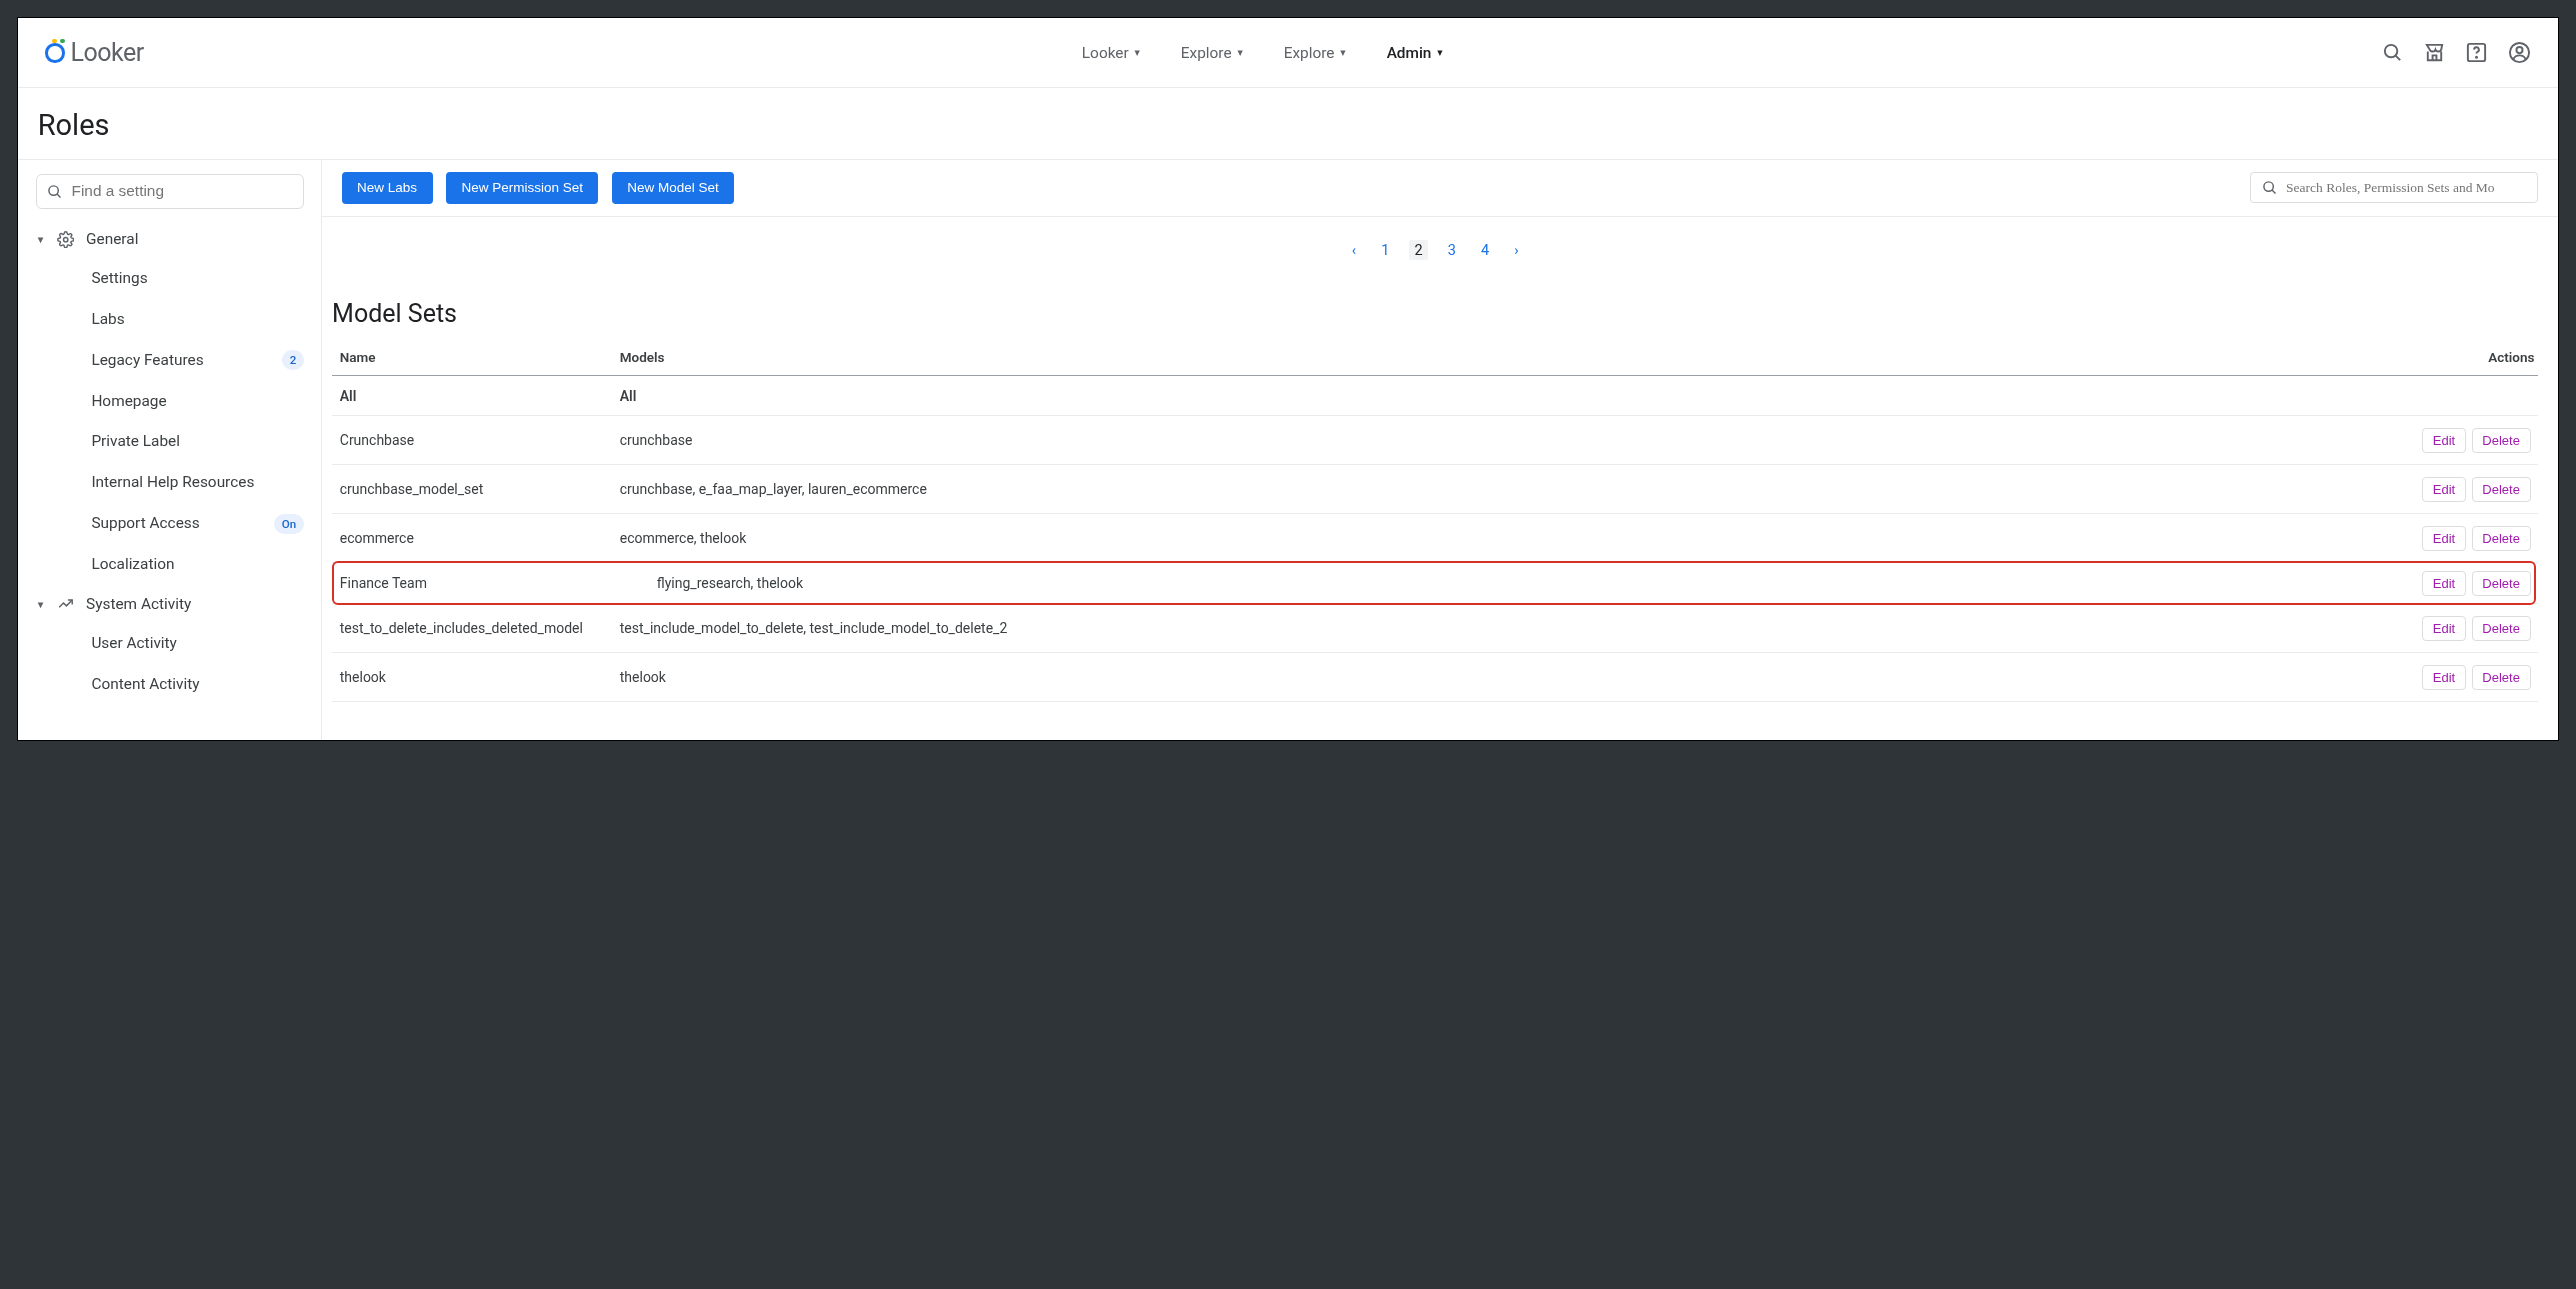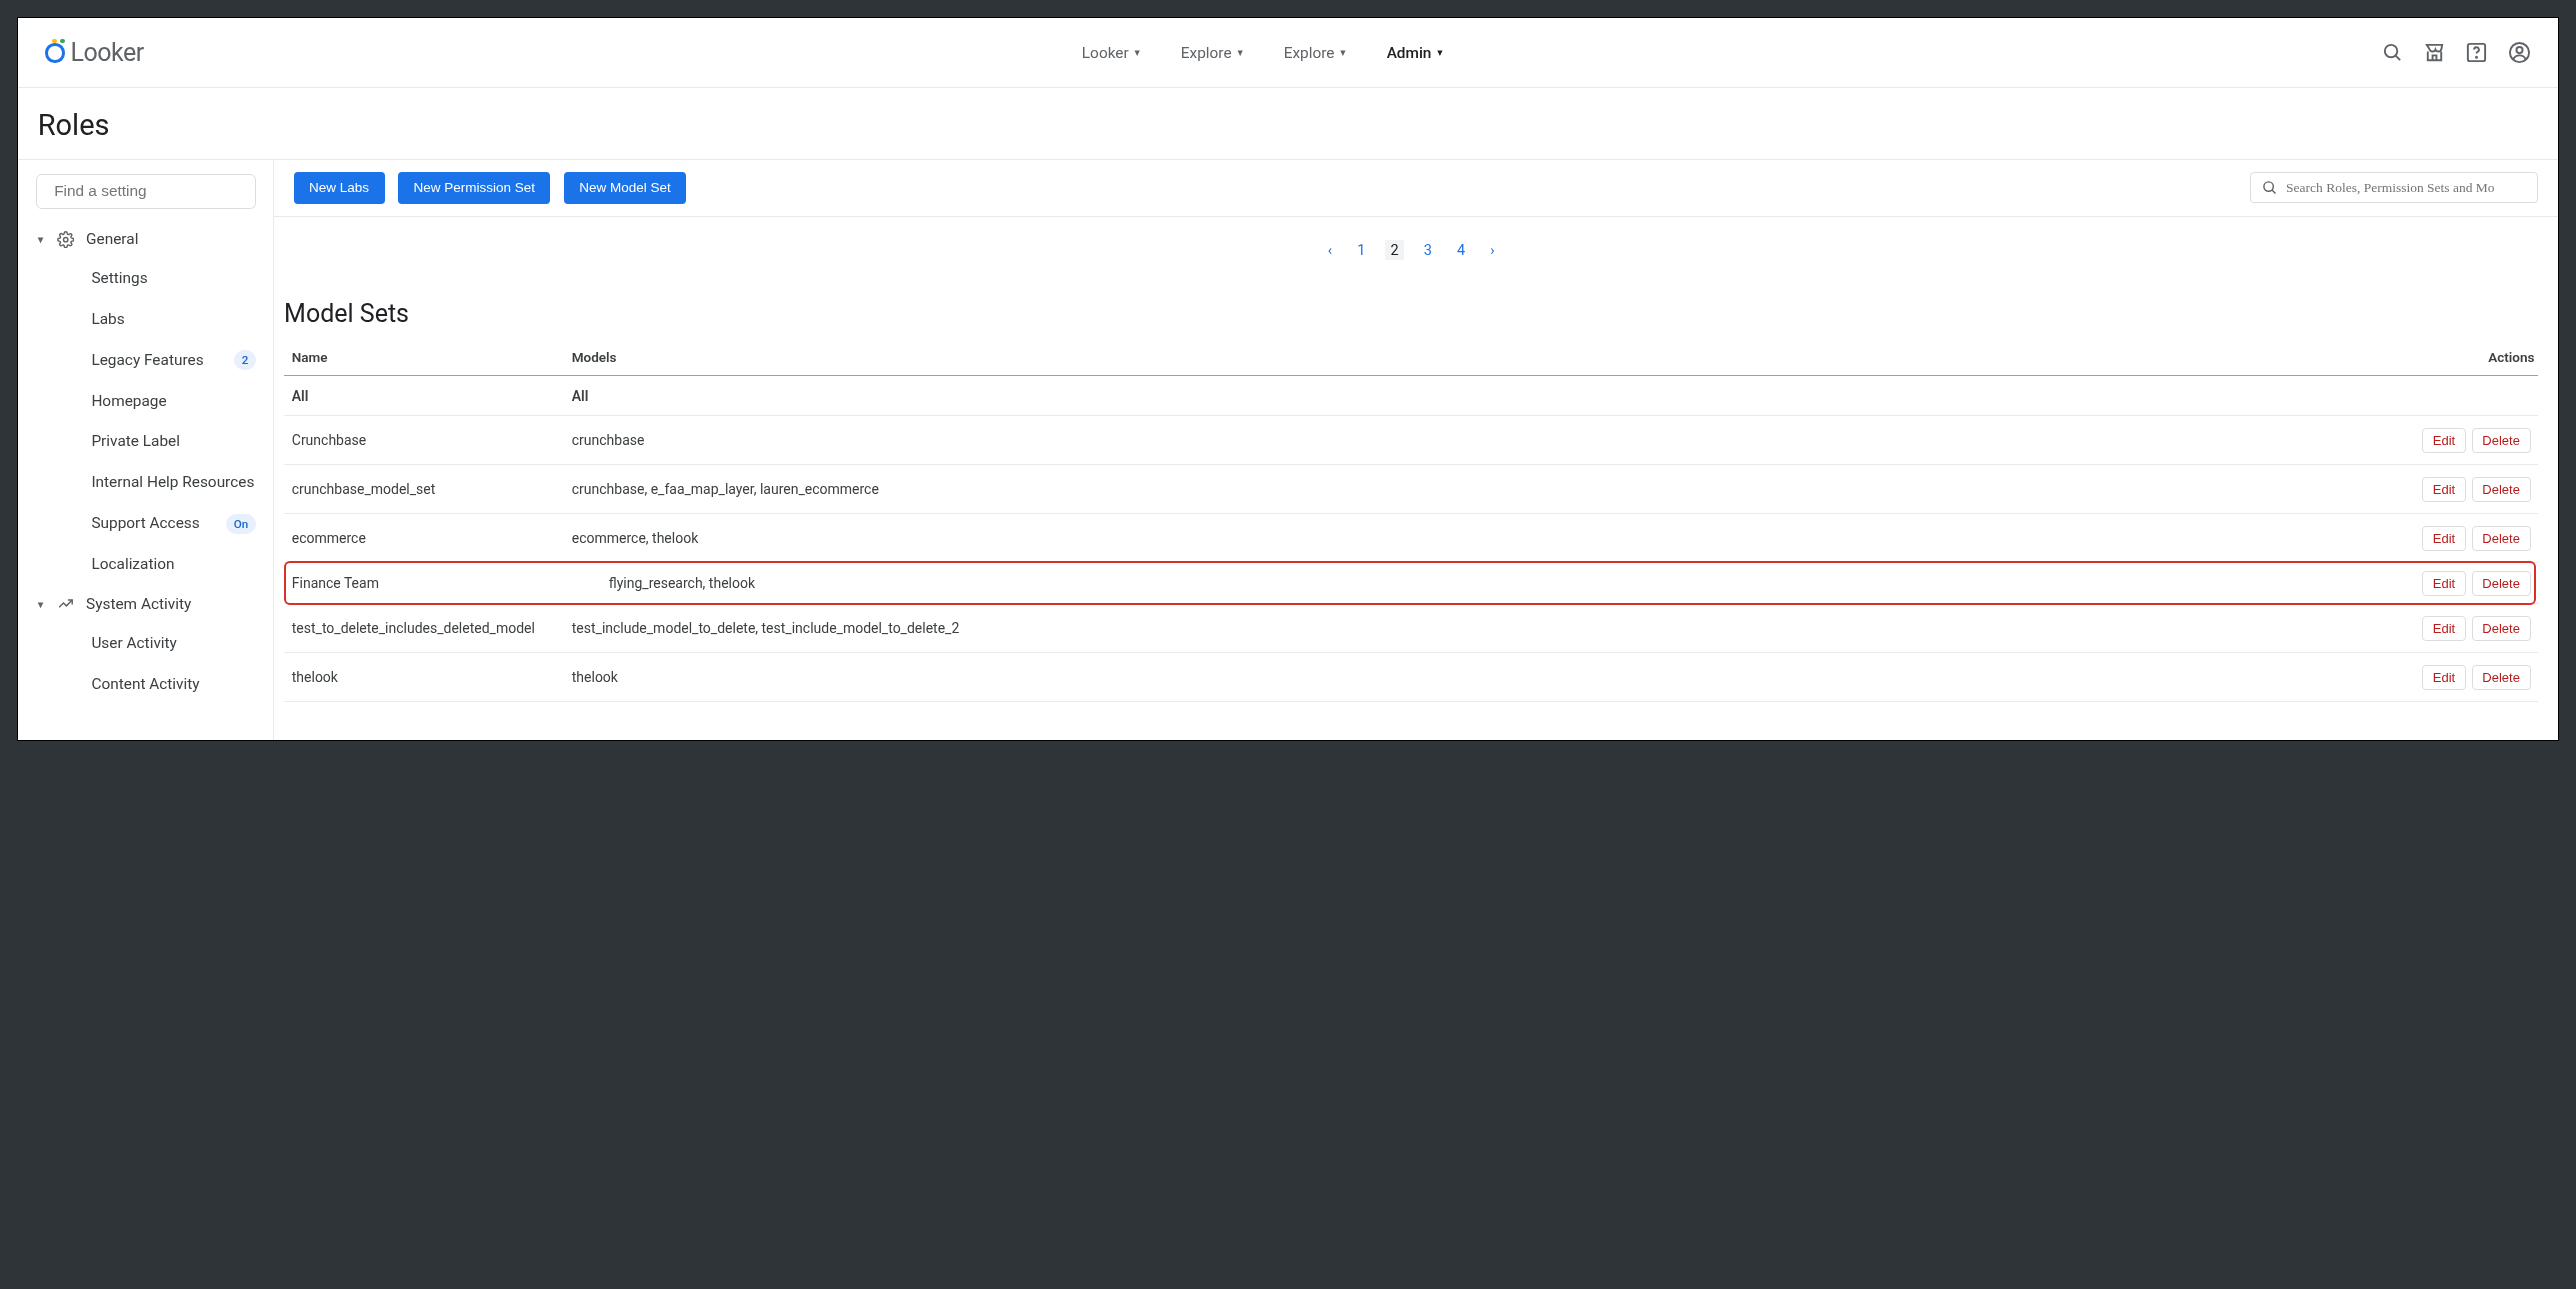--- a/index.html
+++ b/index.html
@@ -48,21 +48,21 @@
   .topicon svg { width: 100%; height: 100%; stroke: currentColor; fill: none; stroke-width: 2; }
 
   
   .titlebar { padding: 19.3px 19.3px 17.4px 19.3px; border-bottom: 1px solid #e8eaed; }
   .titlebar h1 { font-size: 29px; font-weight: 400; color: #202124; }
 
   
   .body { flex: 1; display: flex; overflow: hidden; position: relative; }
 
   
-  .sidebar { width: 256px; border-right: 1px solid #e8eaed; overflow-y: scroll; padding-top: 9.7px; position: relative; }
+  .sidebar { width: 304px; border-right: 1px solid #e8eaed; overflow-y: scroll; padding-top: 9.7px; position: relative; }
   .search-wrap { padding: 3.9px 17.4px 11.6px 17.4px; }
   .search-box { display: flex; align-items: center; border: 1px solid #dadce0; border-radius: 5.8px; padding: 7.7px 9.7px; gap: 7.7px; }
   .search-box input { border: none; outline: none; font-size: 15.4px; flex: 1; color: #5f6368; background: transparent; }
   .search-box .sicon { width: 17.4px; height: 17.4px; color: #5f6368; }
 
   .nav-group-header {
     display: flex; align-items: center; gap: 11.6px; padding: 9.7px 17.4px; color: #3c4043; font-size: 15.4px;
     cursor: pointer;
   }
   .nav-group-header .tri { font-size: 9.7px; color: #5f6368; width: 9.7px; }
@@ -86,21 +86,21 @@
   .page-num.current { background: #f1f3f4; color: #202124; border-radius: 1.9px; }
 
   h2.section-title { font-size: 25px; font-weight: 400; margin: 9.7px 0 11.6px 0; color: #202124; }
 
   table { width: 100%; border-collapse: collapse; }
   thead th { text-align: left; font-size: 13.5px; font-weight: 600; color: #3c4043; padding: 9.7px 7.7px; border-bottom: 1px solid #9aa0a6; }
   thead th.actions-col { text-align: right; padding-right: 3.9px; }
   tbody td { padding: 11.6px 7.7px; border-bottom: 1px solid #e8eaed; color: #3c4043; font-size: 14px; vertical-align: middle; }
   tbody tr.bold-row td { font-weight: 600; }
   td.actions { text-align: right; white-space: nowrap; }
-  .btn-outline { background: #fff; color: #b91c1c; border: 1px solid #dadce0; padding: 3.9px 9.7px; border-radius: 3.9px; font-size: 13px; cursor: pointer; margin-left: 5.8px; }
+  .btn-outline { background: #fff; color: #a21caf; border: 1px solid #dadce0; padding: 3.9px 9.7px; border-radius: 3.9px; font-size: 13px; cursor: pointer; margin-left: 5.8px; }
 
   tr.highlighted-row td { border-bottom: none; }
   .highlight-wrap { position: relative; }
   .highlight-box {
     position: absolute;
     border: 2.9px solid #d93025;
     border-radius: 5.8px;
     pointer-events: none;
     left: 0; right: 1.9px; top: -1.9px; bottom: -1.9px;
   }

